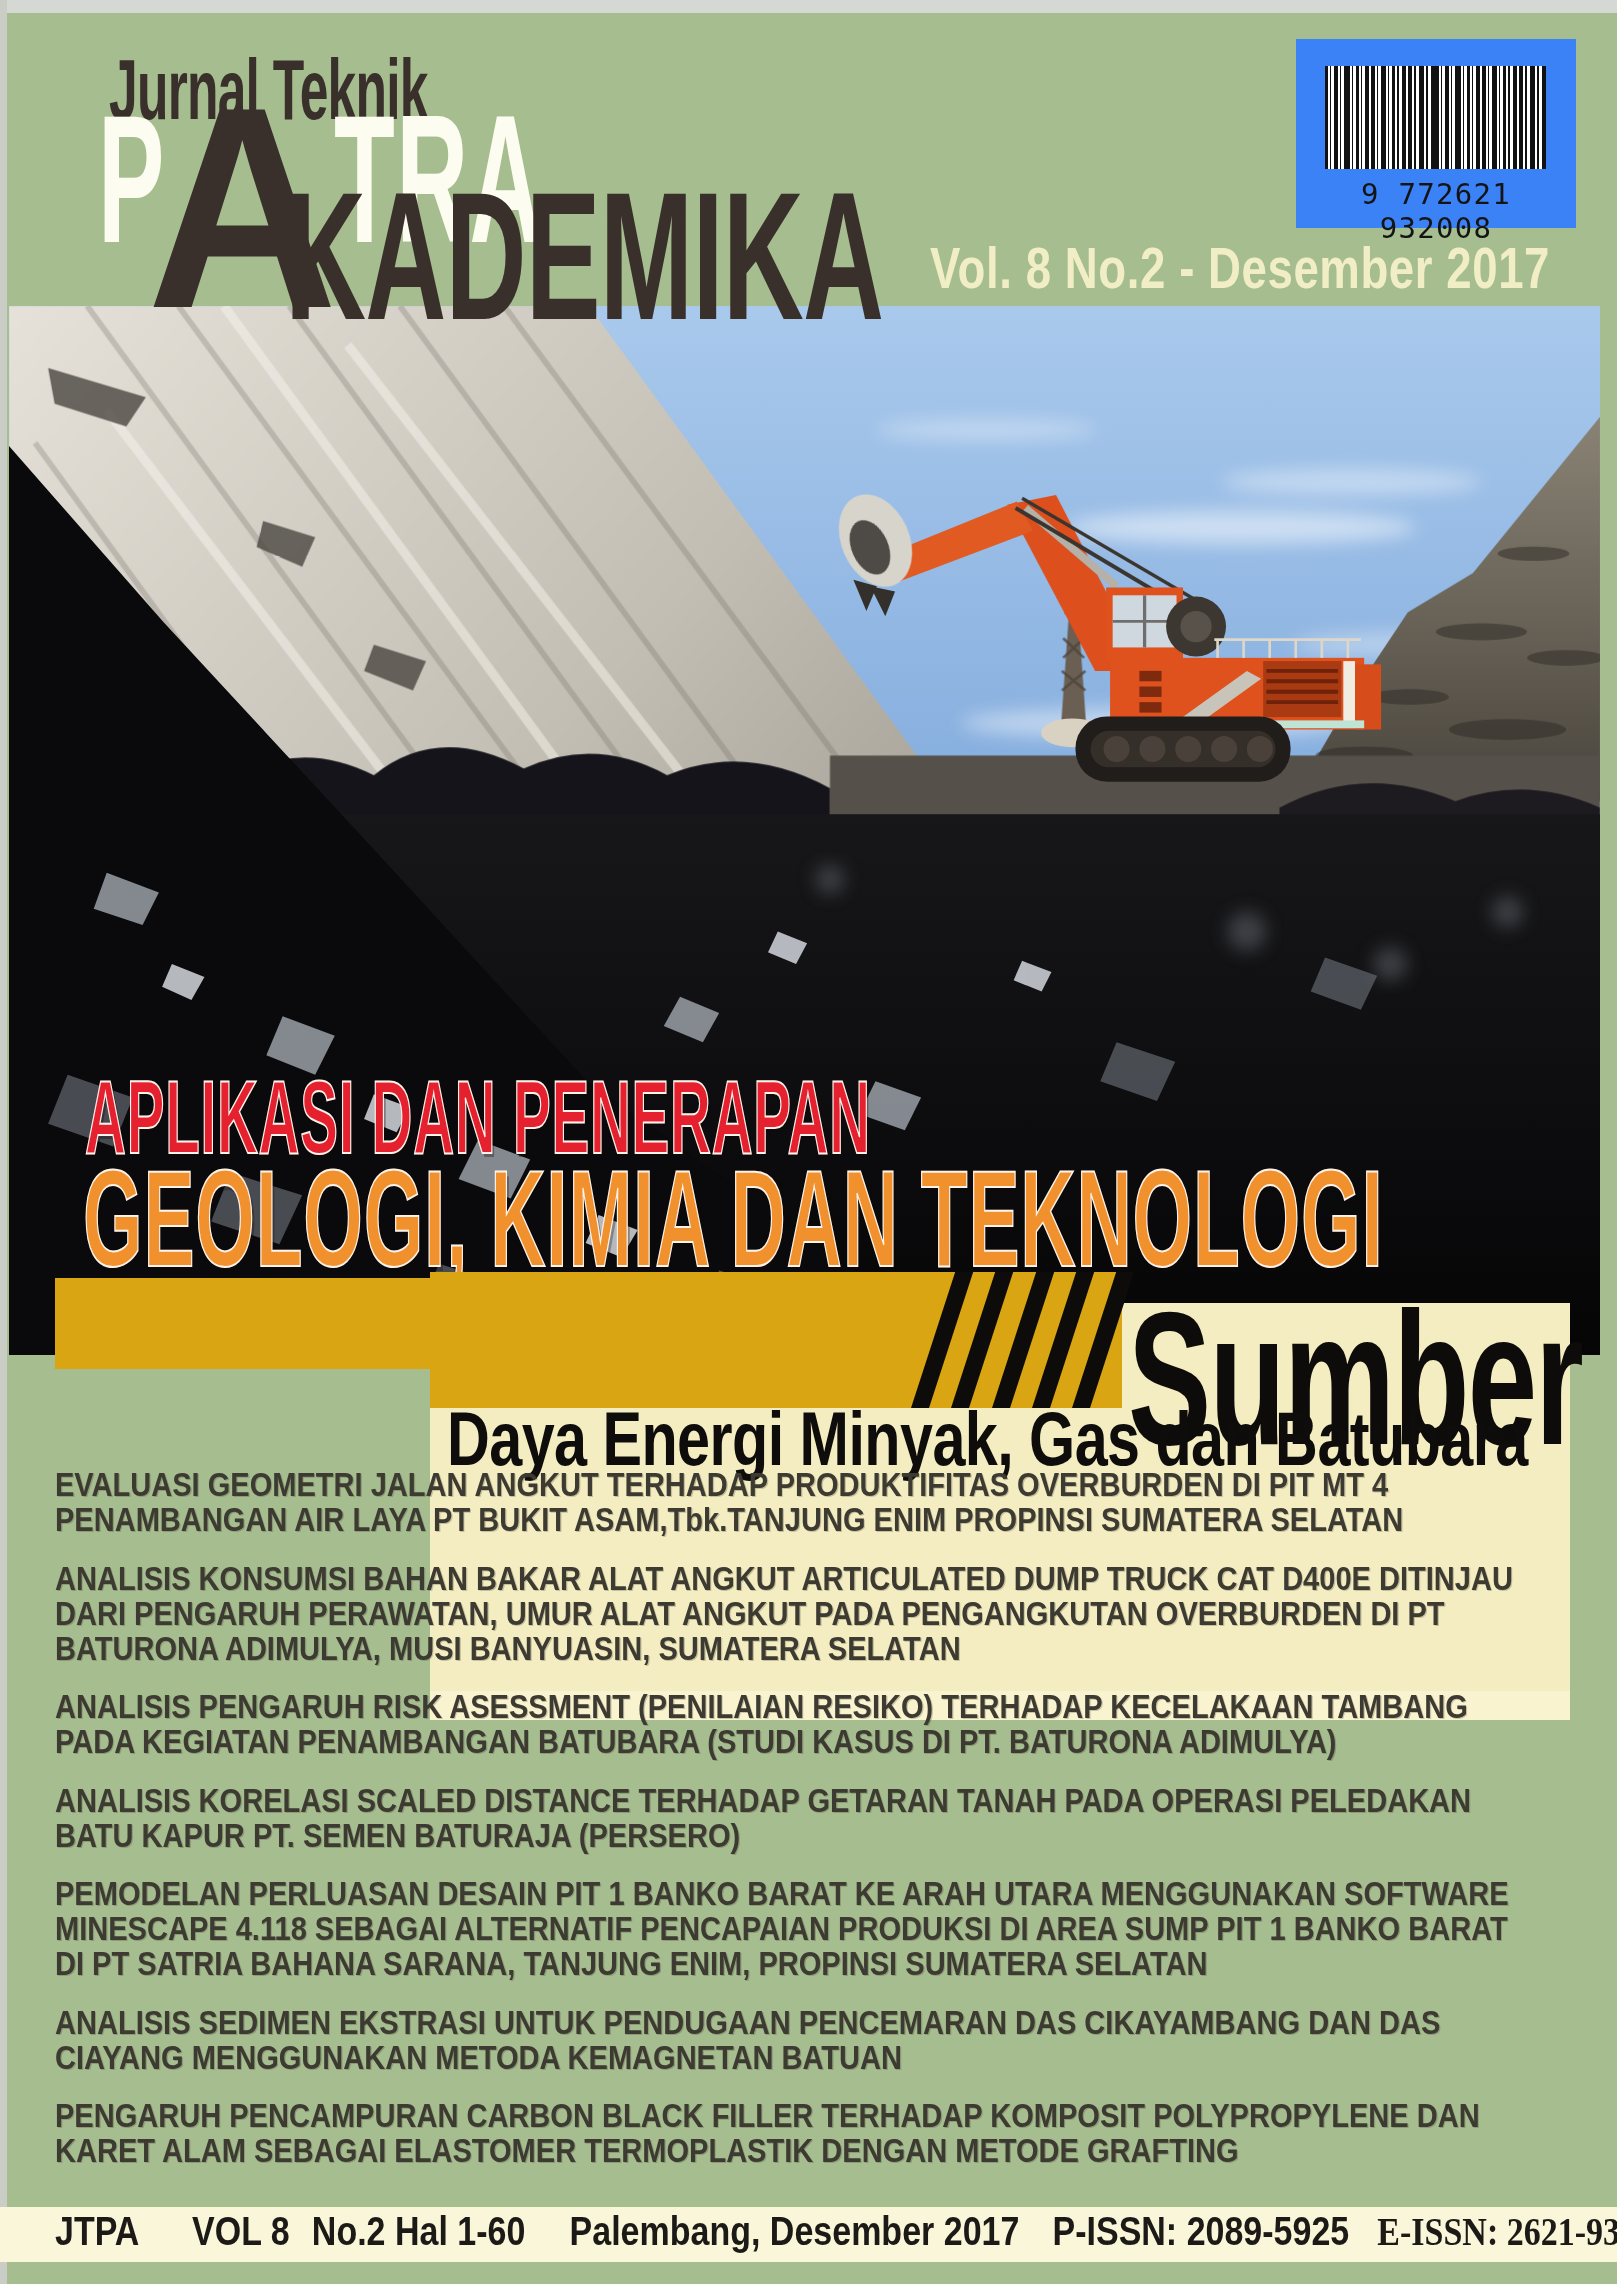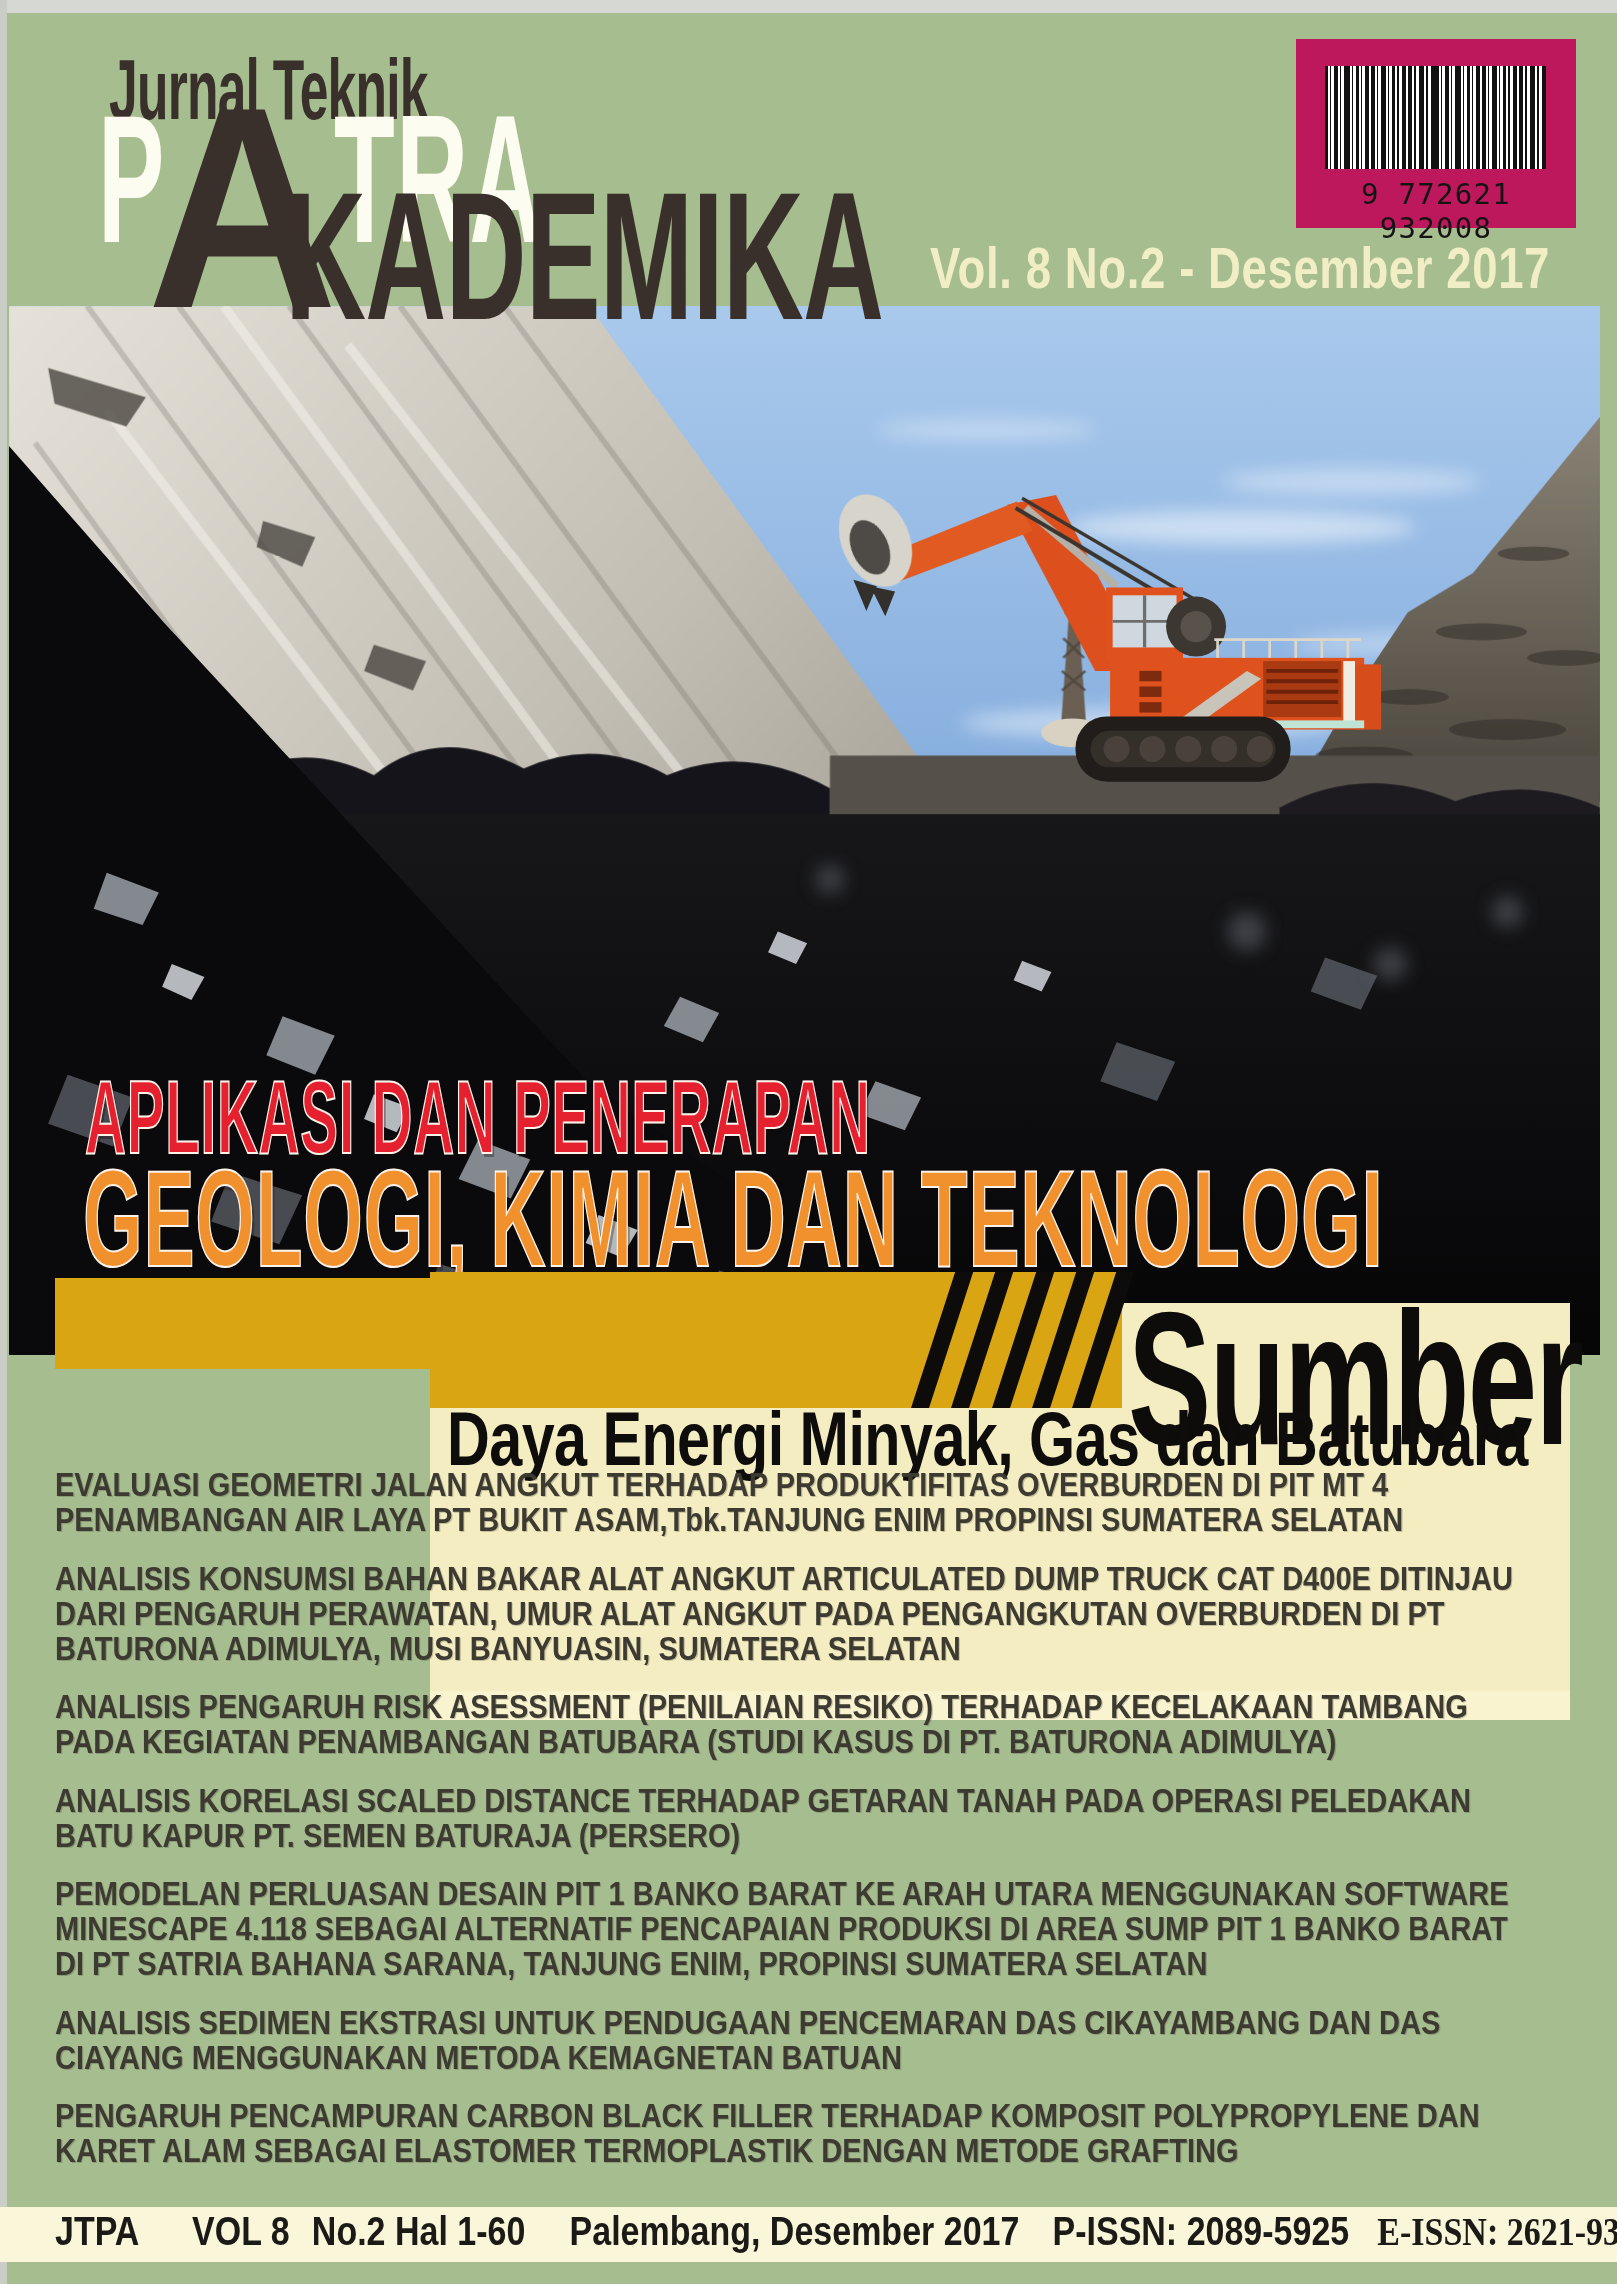--- a/index.html
+++ b/index.html
@@ -12,21 +12,21 @@
   #scan-left{left:0;top:0;width:6.5px;height:2284px;background:#c9cdc6;}
   
   #kicker{left:109px;top:46px;font-size:86px;font-weight:bold;color:#3a302b;transform:scaleX(.60);letter-spacing:-1.3px;}
   #t-p,#t-tra{color:#fdfcf0;font-size:181px;font-weight:bold;}
   #t-p{left:98px;top:89px;transform:scaleX(.55);}
   #t-tra{left:334px;top:89px;transform:scaleX(.55);letter-spacing:2.6px;}
   #t-biga{left:147px;top:64px;font-size:287px;font-weight:bold;color:#3a302b;transform:scaleX(.92);}
   #t-kademika{left:285px;top:166px;font-size:181px;font-weight:bold;color:#3a302b;transform:scaleX(.62);letter-spacing:-1.3px;}
   #vol-line{left:930px;top:240px;font-size:57px;font-weight:bold;color:#f1eec5;transform:scaleX(.80);letter-spacing:0.7px;}
   
-  #barcode{left:1296px;top:39px;width:280px;height:189px;background:#be185d;}
+  #barcode{left:1296px;top:39px;width:280px;height:189px;background:#3b82f6;}
   #barcode-bars{position:absolute;left:29px;top:27px;width:221px;height:103px;
     background-image:linear-gradient(90deg,#111 0,#111 3.3px,#fff 3.3px,#fff 5.2px,#111 5.2px,#111 6.5px,#fff 6.5px,#fff 9px,#111 9px,#111 13px,#fff 13px,#fff 15px,#111 15px,#111 16.3px,#fff 16.3px,#fff 19.5px,#111 19.5px,#111 25px,#fff 25px,#fff 27px,#111 27px,#111 28px,#fff 28px,#fff 31px,#111 31px,#111 34px,#fff 34px,#fff 36px,#111 36px,#111 37px,#fff 37px,#fff 40px,#111 40px,#111 44px,#fff 44px,#fff 46px,#111 46px,#111 50px,#fff 50px,#fff 52px,#111 52px,#111 53px,#fff 53px,#fff 56px,#111 56px,#111 61px,#fff 61px,#fff 63px,#111 63px,#111 64px,#fff 64px,#fff 67px,#111 67px,#111 70px,#fff 70px,#fff 72px,#111 72px,#111 74px,#fff 74px,#fff 77px,#111 77px,#111 81px,#fff 81px,#fff 83px,#111 83px,#111 87px,#fff 87px,#fff 89px,#111 89px,#111 91px,#fff 91px,#fff 94px,#111 94px,#111 99px,#fff 99px,#fff 101px,#111 101px,#111 103px,#fff 103px,#fff 106px,#111 106px,#111 111px);
     background-size:111px 100%;background-repeat:repeat-x;}
   #barcode-digits{position:absolute;left:0;top:138px;width:280px;text-align:center;
     font-family:"DejaVu Sans Mono",monospace;font-size:29px;color:#141414;letter-spacing:1.3px;}
   
   #photo{left:8.5px;top:306px;width:1591px;height:1049px;}
   
   .hl{font-weight:bold;}
   #hl-red{left:85px;top:1066px;font-size:103px;color:#e6212f;transform:scaleX(.55);

